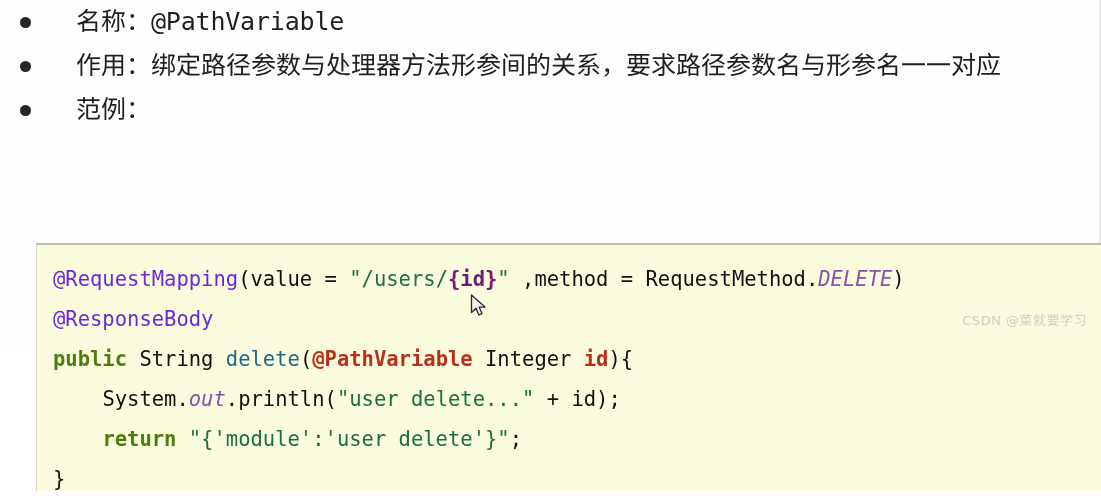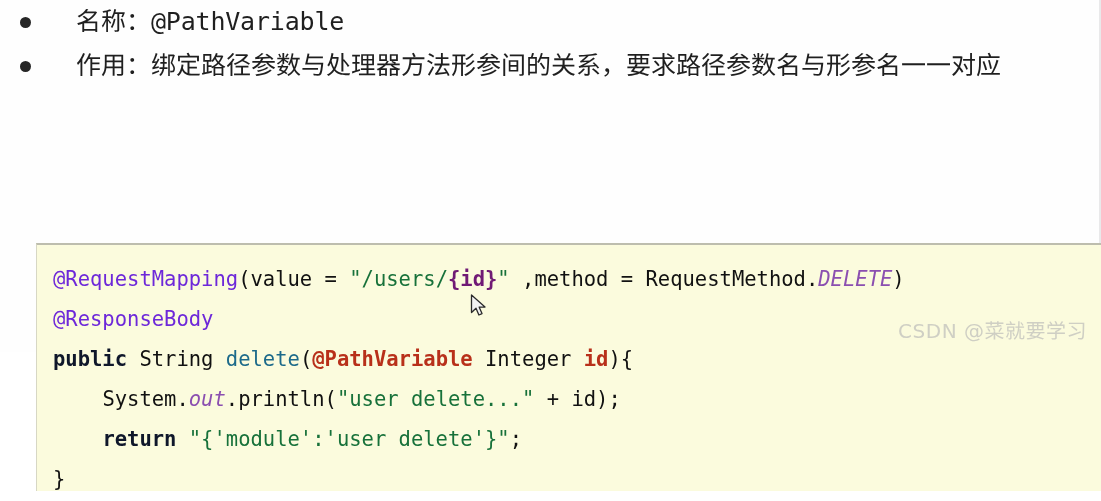--- a/index.html
+++ b/index.html
@@ -106,31 +106,31 @@
     color: #111111;
     letter-spacing: 0px;
   }
 
   
   .tk-anno      { color: #6d28d9; }            
   .tk-anno-red  { color: #b8301a; font-weight: bold; } 
   .tk-plain     { color: #111111; }
   .tk-string    { color: #17713a; }
   .tk-brace-red { color: #701a75; font-weight: bold; }
-  .tk-keyword   { color: #0f172a; font-weight: bold; }
+  .tk-keyword   { color: #4d7c0f; font-weight: bold; }
   .tk-method    { color: #1c6a8a; }
   .tk-static    { color: #8b4fb0; font-style: italic; }
 
   
   .watermark {
     position: absolute;
     right: 14px;
-    bottom: 8px;
+    bottom: 23px;
     color: #cfcfc4;
-    font-size: 20px;
+    font-size: 13px;
     font-family: "DejaVu Sans", "Liberation Sans", sans-serif;
     letter-spacing: 0.5px;
     user-select: none;
   }
 
   
   .cursor {
     position: absolute;
     left: 470px;
     top: 294px;
@@ -150,20 +150,24 @@
       <span class="lbl">名称：</span><span class="mono-inline">@PathVariable</span>
     </li>
 
 
 
     <li class="bullet-item">
       <span class="bullet-dot"></span>
       <span class="lbl">作用：</span><span class="lbl">绑定路径参数与处理器方法形参间的关系，要求路径参数名与形参名一一对应</span>
     </li>
 
+    <li class="bullet-item">
+      <span class="bullet-dot"></span>
+      <span class="lbl">范例：</span>
+    </li>
   </ul>
 
   <div class="code-block" id="code-block">
 
   <div class="code-line"><span class="tk-anno">@RequestMapping</span><span class="tk-plain">(</span><span class="tk-plain">value</span><span class="tk-plain"> = </span><span class="tk-string">"/users/</span><span class="tk-brace-red">{id}</span><span class="tk-string">"</span><span class="tk-plain"> ,</span><span class="tk-plain">method</span><span class="tk-plain"> = </span><span class="tk-plain">RequestMethod.</span><span class="tk-static">DELETE</span><span class="tk-plain">)</span></div>
       <div class="code-line"><span class="tk-anno">@ResponseBody</span></div>
       <div class="code-line"><span class="tk-keyword">public</span><span class="tk-plain"> </span><span class="tk-plain">String</span><span class="tk-plain"> </span><span class="tk-method">delete</span><span class="tk-plain">(</span><span class="tk-anno-red">@PathVariable</span><span class="tk-plain"> </span><span class="tk-plain">Integer</span><span class="tk-plain"> </span><span class="tk-anno-red">id</span><span class="tk-plain">){</span></div>
       <div class="code-line"><span class="tk-plain">    </span><span class="tk-plain">System.</span><span class="tk-static">out</span><span class="tk-plain">.println(</span><span class="tk-string">"user delete..."</span><span class="tk-plain"> + id);</span></div>
       <div class="code-line"><span class="tk-plain">    </span><span class="tk-keyword">return</span><span class="tk-plain"> </span><span class="tk-string">"{'module':'user delete'}"</span><span class="tk-plain">;</span></div>
       <div class="code-line"><span class="tk-plain">}</span></div>

